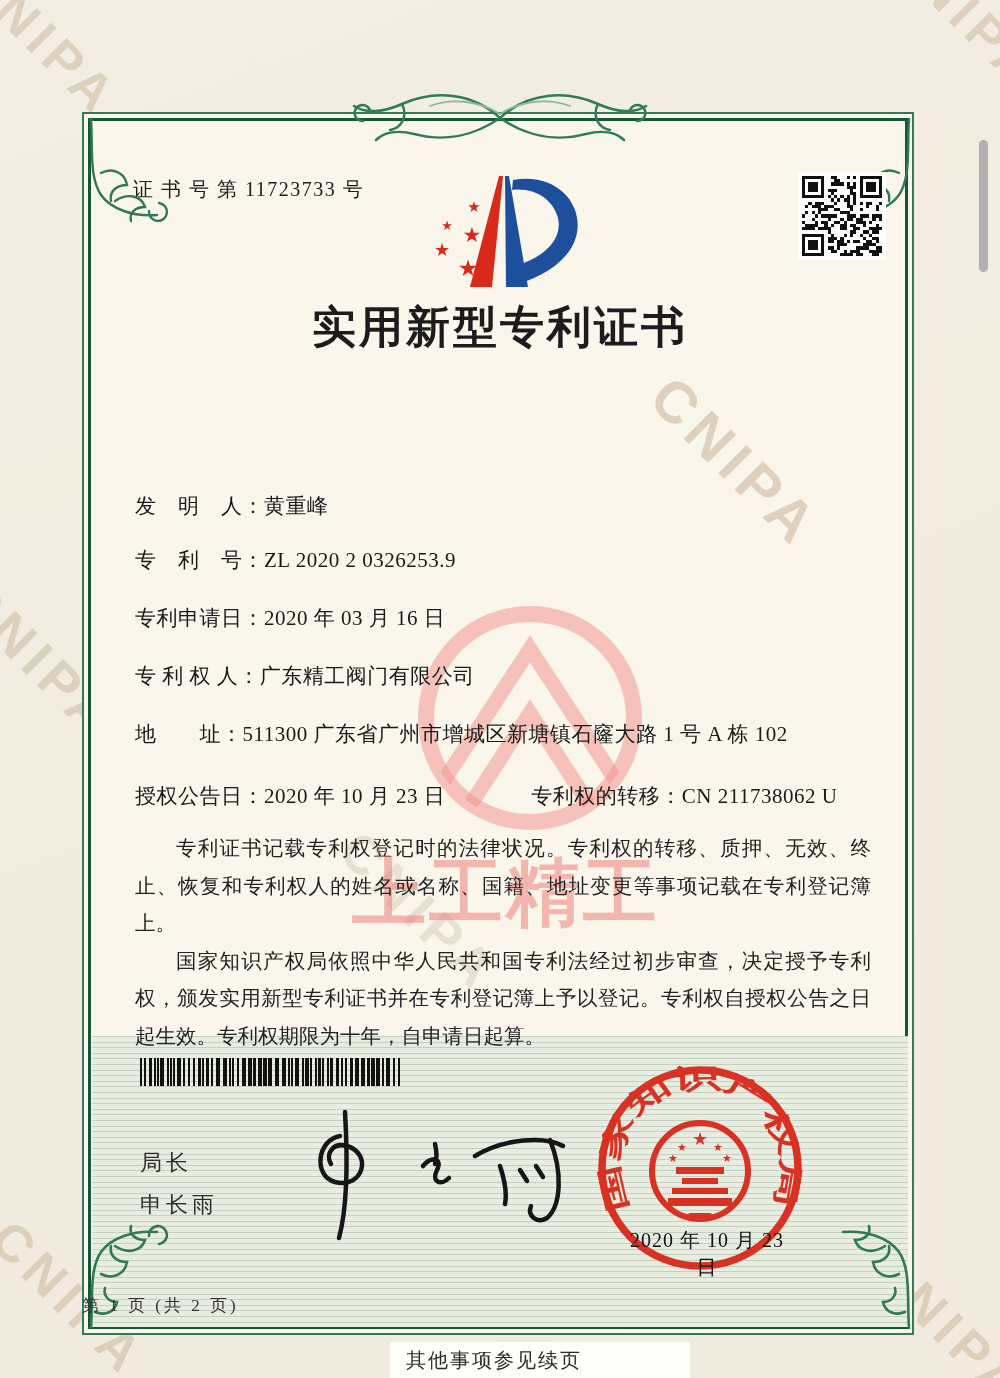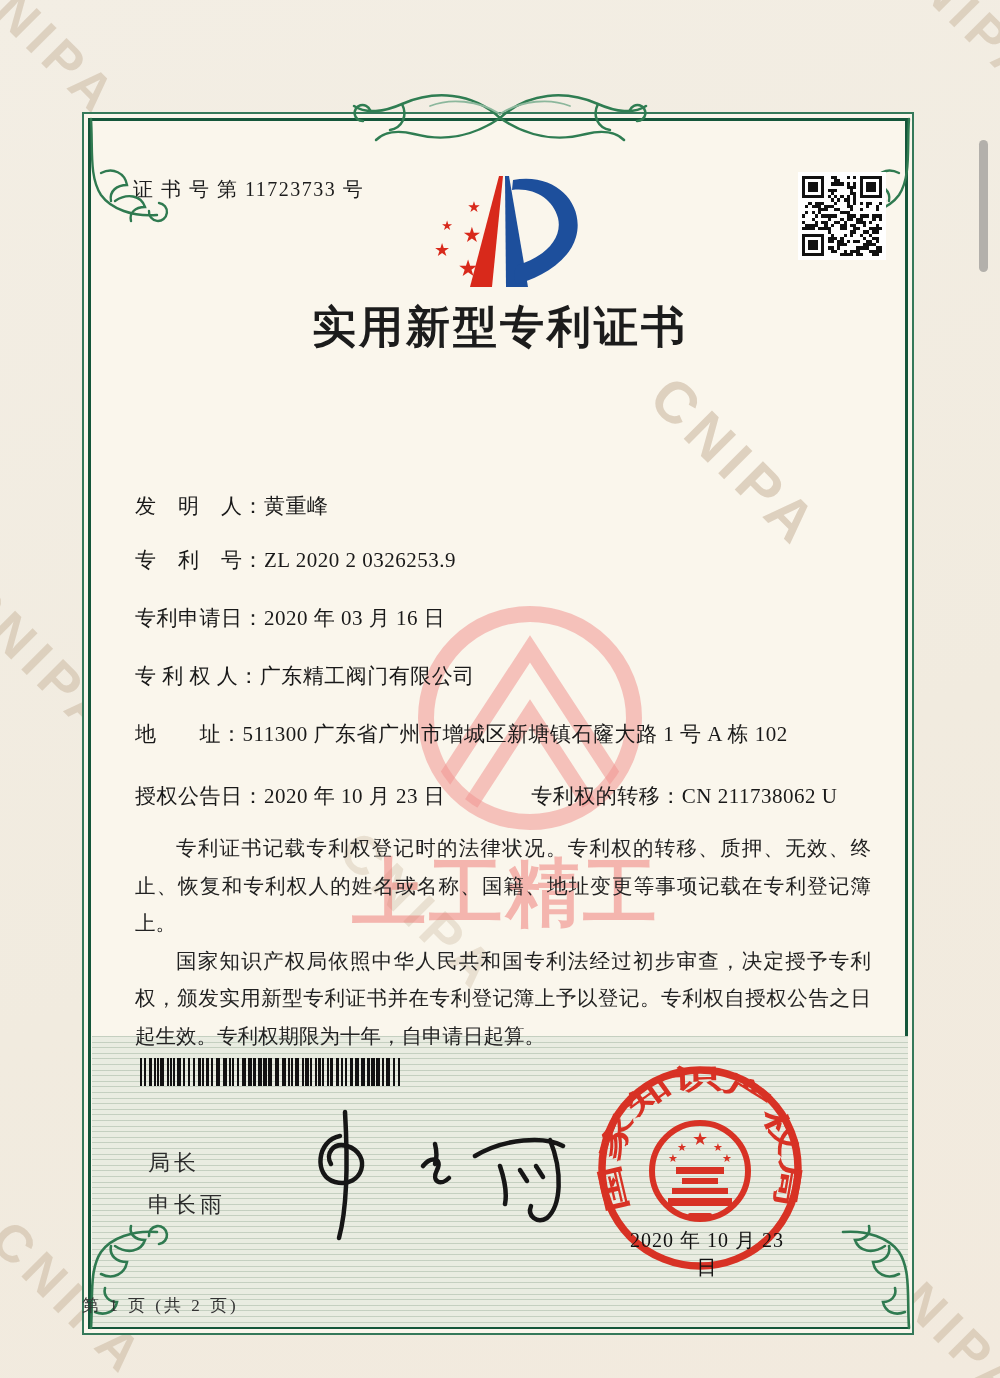--- a/index.html
+++ b/index.html
@@ -48,21 +48,21 @@
   
   .red-wm-text{
     position:absolute;left:352px;top:844px;
     font-family:"Liberation Sans","DejaVu Sans",sans-serif;font-weight:bold;
     font-size:74px;letter-spacing:3px;color:rgba(238,116,112,0.50);
     pointer-events:none;white-space:nowrap;
   }
   
   .dir-lab{
     position:absolute;left:140px;font-family:"Liberation Sans","DejaVu Sans",sans-serif;
-    font-size:22px;letter-spacing:4px;color:#2e2e2e;font-weight:500;margin-left:8px;
+    font-size:22px;letter-spacing:4px;color:#2e2e2e;font-weight:500;
   }
   .seal-date{
     position:absolute;left:618px;top:1227px;width:178px;text-align:center;
     font-size:20px;letter-spacing:1px;color:#111;z-index:6;
   }
   .pageinfo{
     position:absolute;left:82px;top:1294px;width:800px;text-align:left;
     font-size:17px;letter-spacing:3px;color:#333;
   }
   .footer-strip{
@@ -508,16 +508,19 @@
       <rect x="36" y="54" width="48" height="7"></rect>
       <rect x="42" y="65" width="36" height="6"></rect>
       <rect x="32" y="75" width="56" height="6"></rect>
       <rect x="28" y="85" width="64" height="8"></rect>
     </g>
   </svg>
   <div class="seal-date">2020 年 10 月 23 日</div>
 
   <div class="pageinfo">第 1 页 (共 2 页)</div>
 
+  <div class="footer-strip">
+    <span>其他事项参见续页</span>
+  </div>
 
   <div class="scrollbar"></div>
 
 </div>
 
 </body></html>

